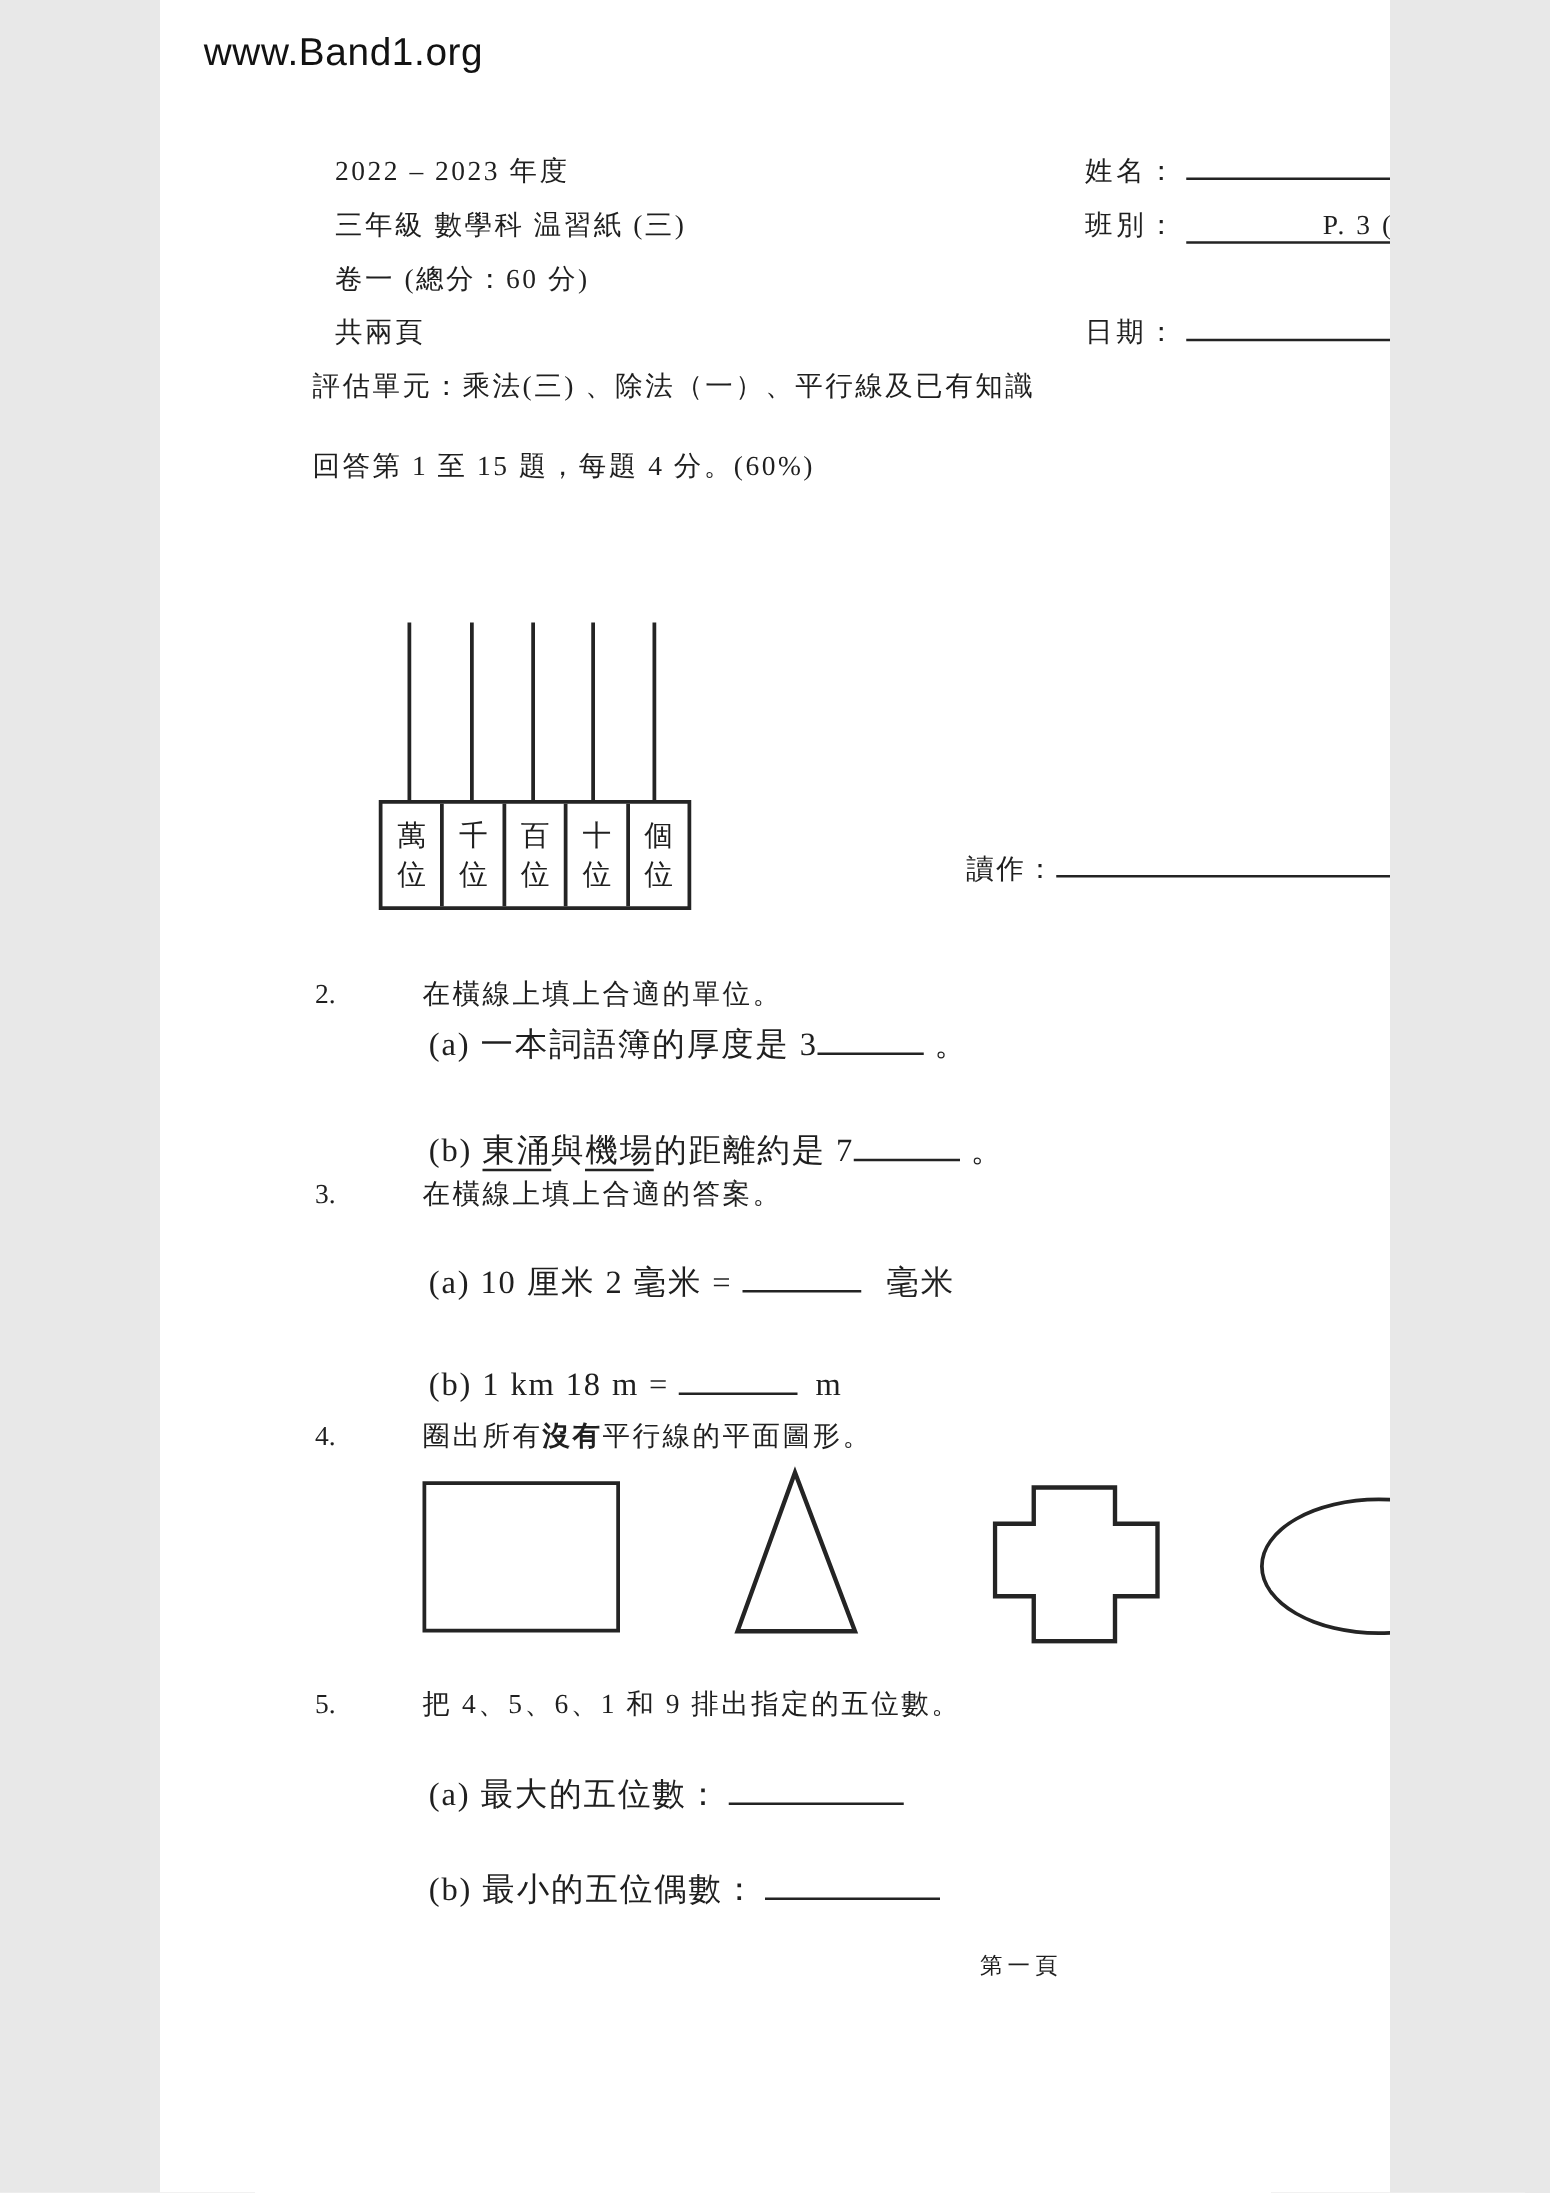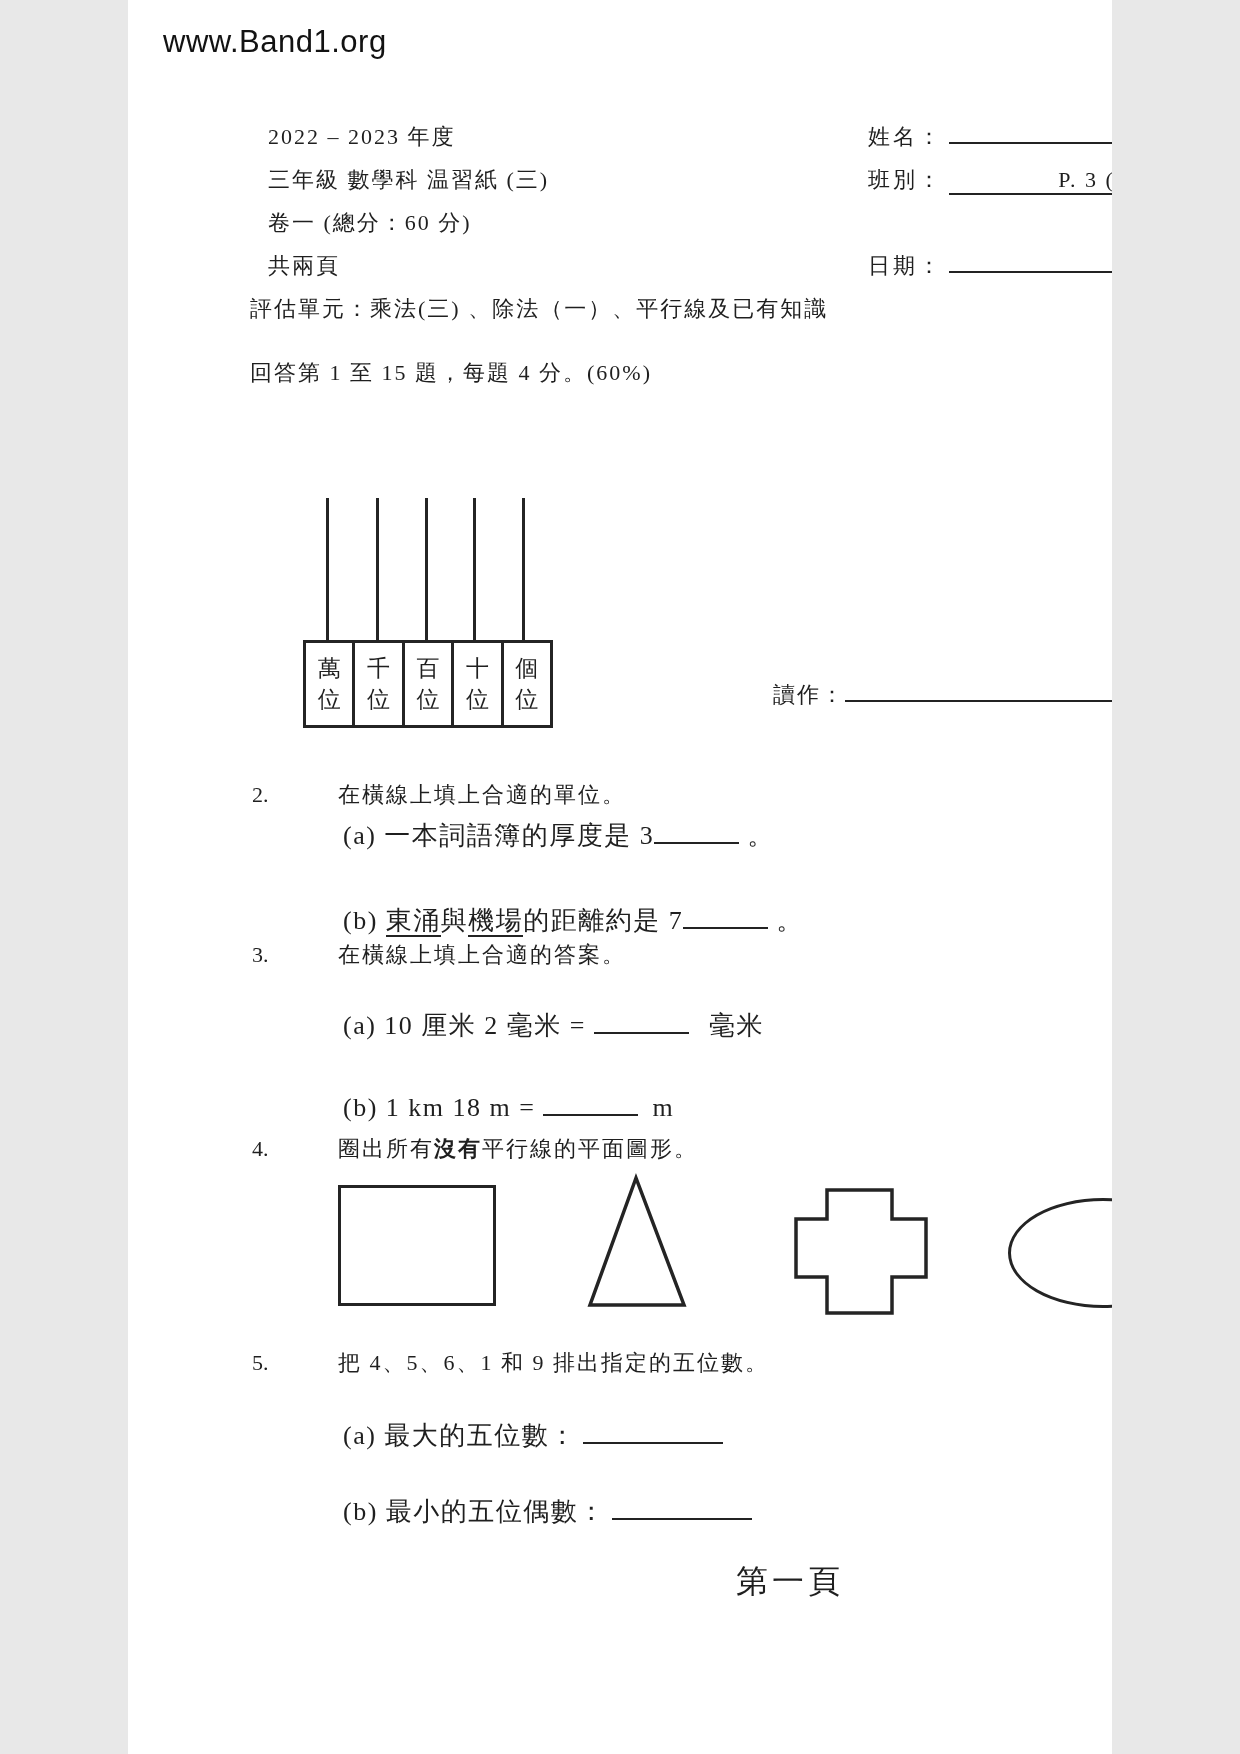--- a/index.html
+++ b/index.html
@@ -38,21 +38,21 @@
   }
   .shape-ellipse{
     position:absolute;left:880px;top:1198px;width:184px;height:104px;
     border:3px solid #242424;border-radius:50%;
   }
   .svgshape{position:absolute;}
   .artifact{
     position:absolute;left:1214px;top:86px;width:3px;height:196px;
     background:#2b2b2b;border-radius:2px;transform:rotate(1.4deg);
   }
-  .footer{font-size:32px;letter-spacing:4px;}
+  .footer{font-size:18px;letter-spacing:4px;margin-left:48px;}
 </style>
 </head>
 <body>
 
 <div class="page">
 
   <div class="abs watermark" style="left:35px;top:24px;">www.Band1.org</div>
 
   <div class="artifact"></div>
 

